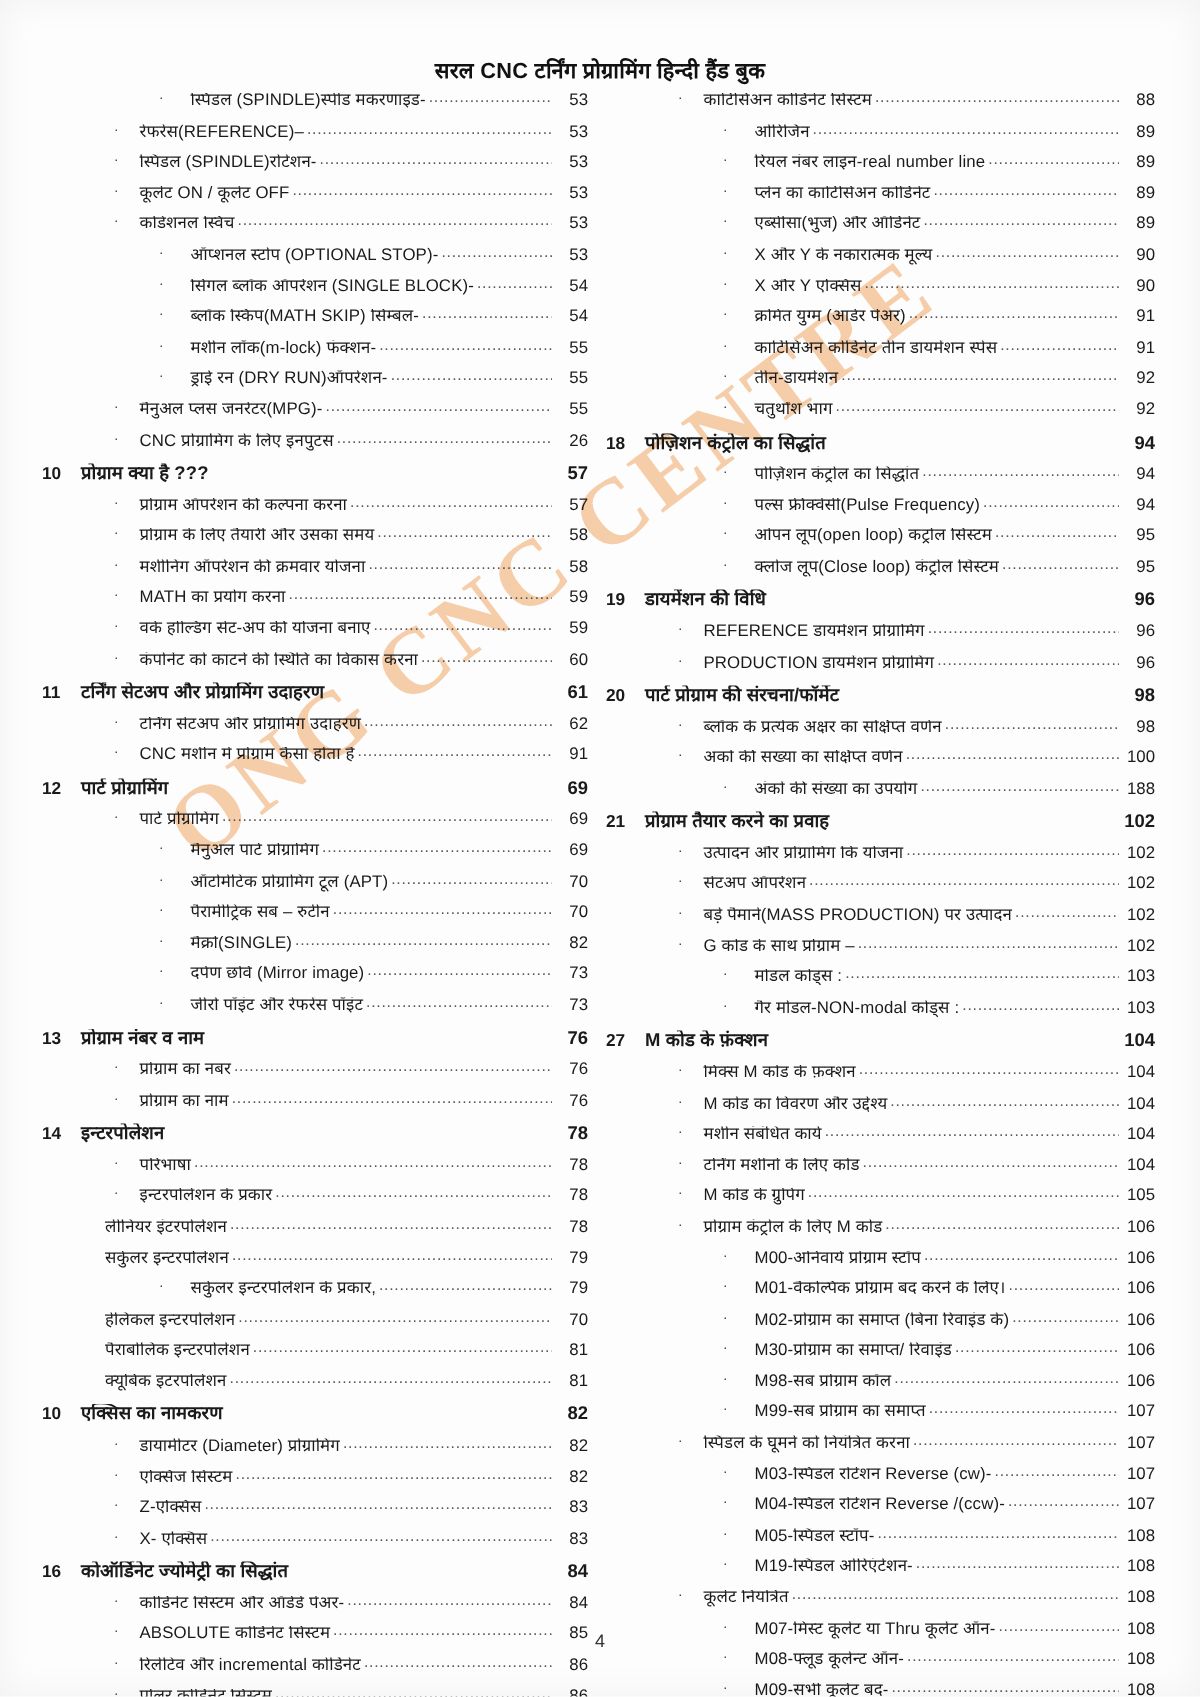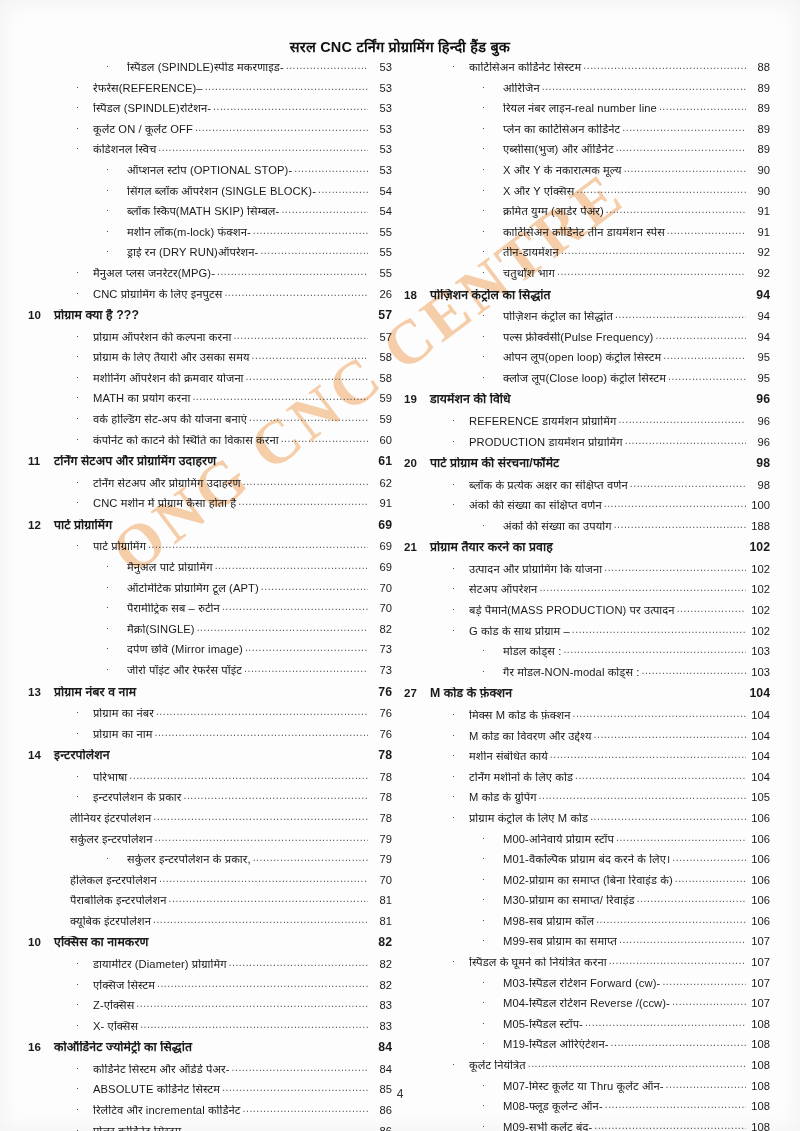--- a/index.html
+++ b/index.html
@@ -968,21 +968,21 @@
           <span style="flex: 0 0 auto; width: 14px;"></span>
           <span class="label">स्पिंडल के घूमने को नियंत्रित करना</span>
           <span class="dots">................................................................................................................................................................</span>
           <span class="pg">107</span>
         </div>
         <div class="row ">
           <span class="num"></span>
           <span style="width: 52px; flex: 0 0 auto;"></span>
           <span class="bullet">·</span>
           <span style="flex: 0 0 auto; width: 18px;"></span>
-          <span class="label">M03-स्पिंडल रोटेशन Forward (cw)-</span>
+          <span class="label">M03-स्पिंडल रोटेशन Reverse (cw)-</span>
           <span class="dots">................................................................................................................................................................</span>
           <span class="pg">107</span>
         </div>
         <div class="row ">
           <span class="num"></span>
           <span style="width: 52px; flex: 0 0 auto;"></span>
           <span class="bullet">·</span>
           <span style="flex: 0 0 auto; width: 18px;"></span>
           <span class="label">M04-स्पिंडल रोटेशन Reverse /(ccw)-</span>
           <span class="dots">................................................................................................................................................................</span>

